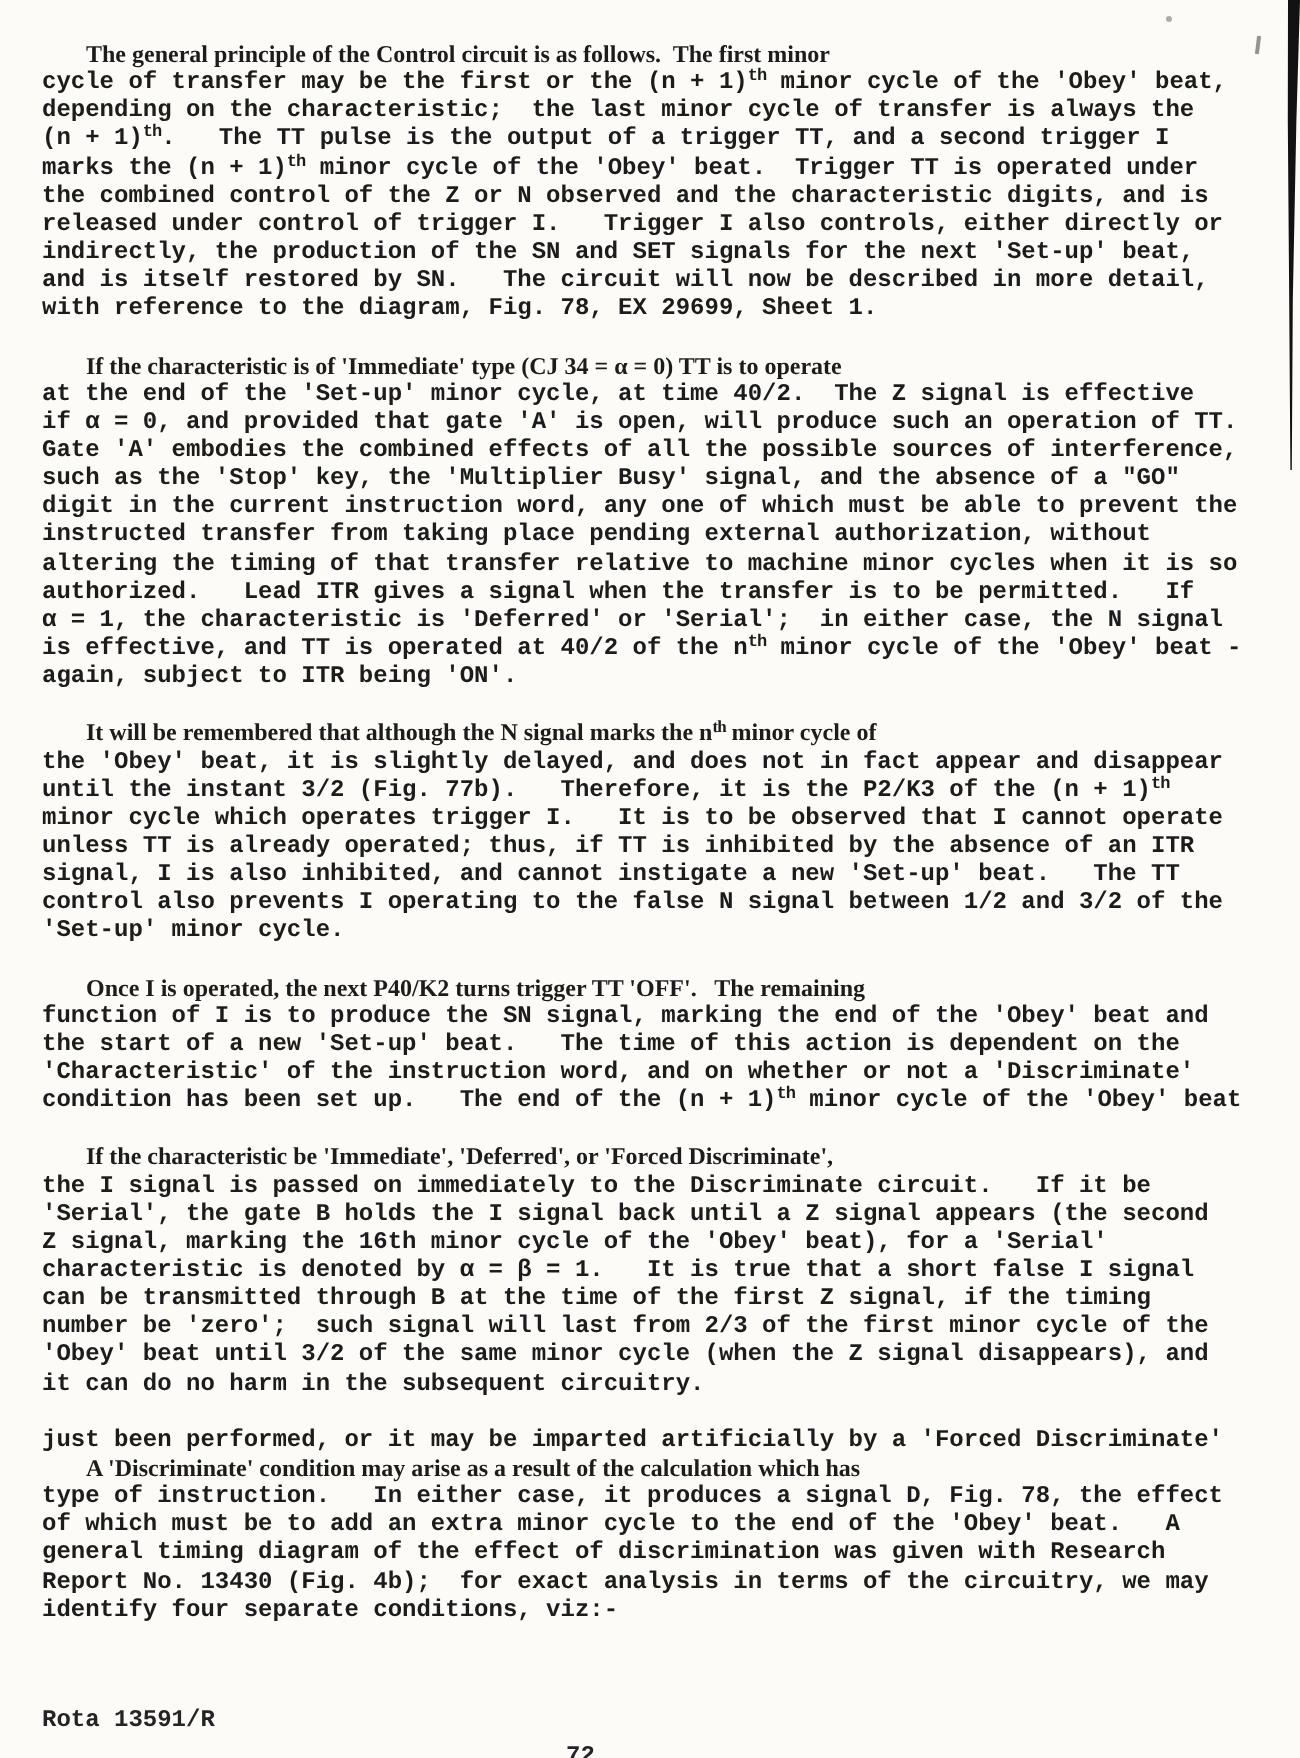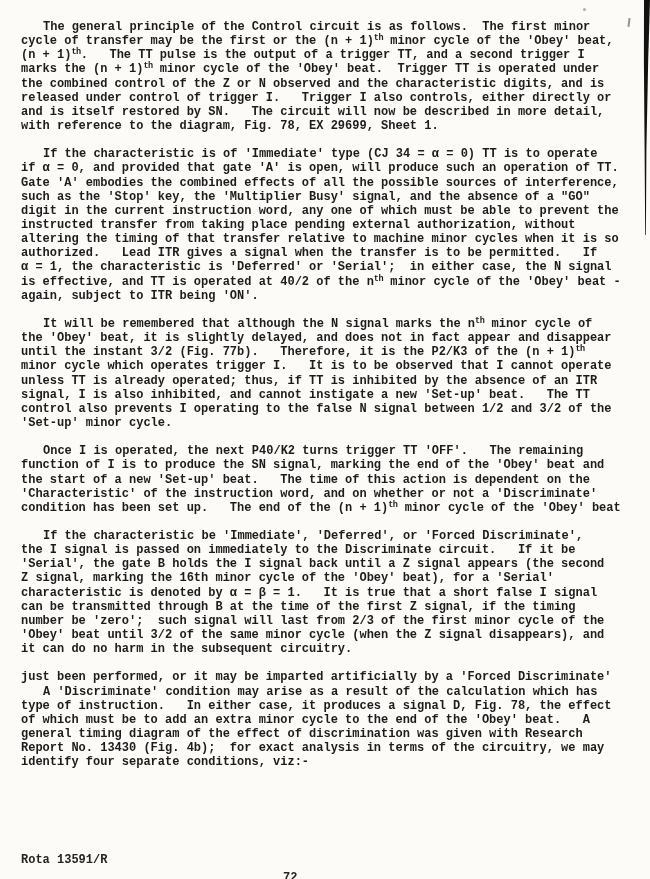--- a/index.html
+++ b/index.html
@@ -8,21 +8,21 @@
     background:#fcfbf8;
   }
   .doc-body{
     position:absolute;left:21px;top:20px;width:612px;
     font-family:"Liberation Mono","DejaVu Sans Mono",monospace;
     font-size:12px;font-weight:bold;line-height:14.15px;
     color:#1c1c1c;
   }
   .paragraph{margin:0 0 14.15px 0;}
   .line{white-space:pre;height:14.15px;}
-  .line.indent{padding-left:22px;}
+  .line.indent{padding-left:22px;font-family:Liberation Serif, serif;}
   .line sup{font-size:8.5px;line-height:0;vertical-align:4px;letter-spacing:-0.5px;}
   .page-footer{
     position:absolute;left:0;top:853px;width:650px;height:20px;
     font-family:"Liberation Mono","DejaVu Sans Mono",monospace;
     font-size:12px;font-weight:bold;color:#242424;
   }
   .footer-ref{position:absolute;left:21px;top:0;white-space:pre;}
   .footer-page-number{position:absolute;left:283px;top:18px;text-decoration:underline;}
   .scan-streak{position:absolute;left:640px;top:0;width:10px;height:240px;}
   .scan-tick{
@@ -34,29 +34,32 @@
     background:#8a8a8a;border-radius:50%;opacity:.7;
   }
 </style>
 </head>
 <body>
 
 <div class="doc-body">
     <div class="paragraph">
       <div class="line indent">The general principle of the Control circuit is as follows.  The first minor</div>
       <div class="line">cycle of transfer may be the first or the (n + 1)<sup>th</sup> minor cycle of the 'Obey' beat,</div>
+      <div class="line">depending on the characteristic;  the last minor cycle of transfer is always the</div>
       <div class="line">(n + 1)<sup>th</sup>.   The TT pulse is the output of a trigger TT, and a second trigger I</div>
       <div class="line">marks the (n + 1)<sup>th</sup> minor cycle of the 'Obey' beat.  Trigger TT is operated under</div>
       <div class="line">the combined control of the Z or N observed and the characteristic digits, and is</div>
       <div class="line">released under control of trigger I.   Trigger I also controls, either directly or</div>
+      <div class="line">indirectly, the production of the SN and SET signals for the next 'Set-up' beat,</div>
       <div class="line">and is itself restored by SN.   The circuit will now be described in more detail,</div>
       <div class="line">with reference to the diagram, Fig. 78, EX 29699, Sheet 1.</div>
     </div>
     <div class="paragraph">
       <div class="line indent">If the characteristic is of 'Immediate' type (CJ 34 = α = 0) TT is to operate</div>
+      <div class="line">at the end of the 'Set-up' minor cycle, at time 40/2.  The Z signal is effective</div>
       <div class="line">if α = 0, and provided that gate 'A' is open, will produce such an operation of TT.</div>
       <div class="line">Gate 'A' embodies the combined effects of all the possible sources of interference,</div>
       <div class="line">such as the 'Stop' key, the 'Multiplier Busy' signal, and the absence of a "GO"</div>
       <div class="line">digit in the current instruction word, any one of which must be able to prevent the</div>
       <div class="line">instructed transfer from taking place pending external authorization, without</div>
       <div class="line">altering the timing of that transfer relative to machine minor cycles when it is so</div>
       <div class="line">authorized.   Lead ITR gives a signal when the transfer is to be permitted.   If</div>
       <div class="line">α = 1, the characteristic is 'Deferred' or 'Serial';  in either case, the N signal</div>
       <div class="line">is effective, and TT is operated at 40/2 of the n<sup>th</sup> minor cycle of the 'Obey' beat -</div>
       <div class="line">again, subject to ITR being 'ON'.</div>

